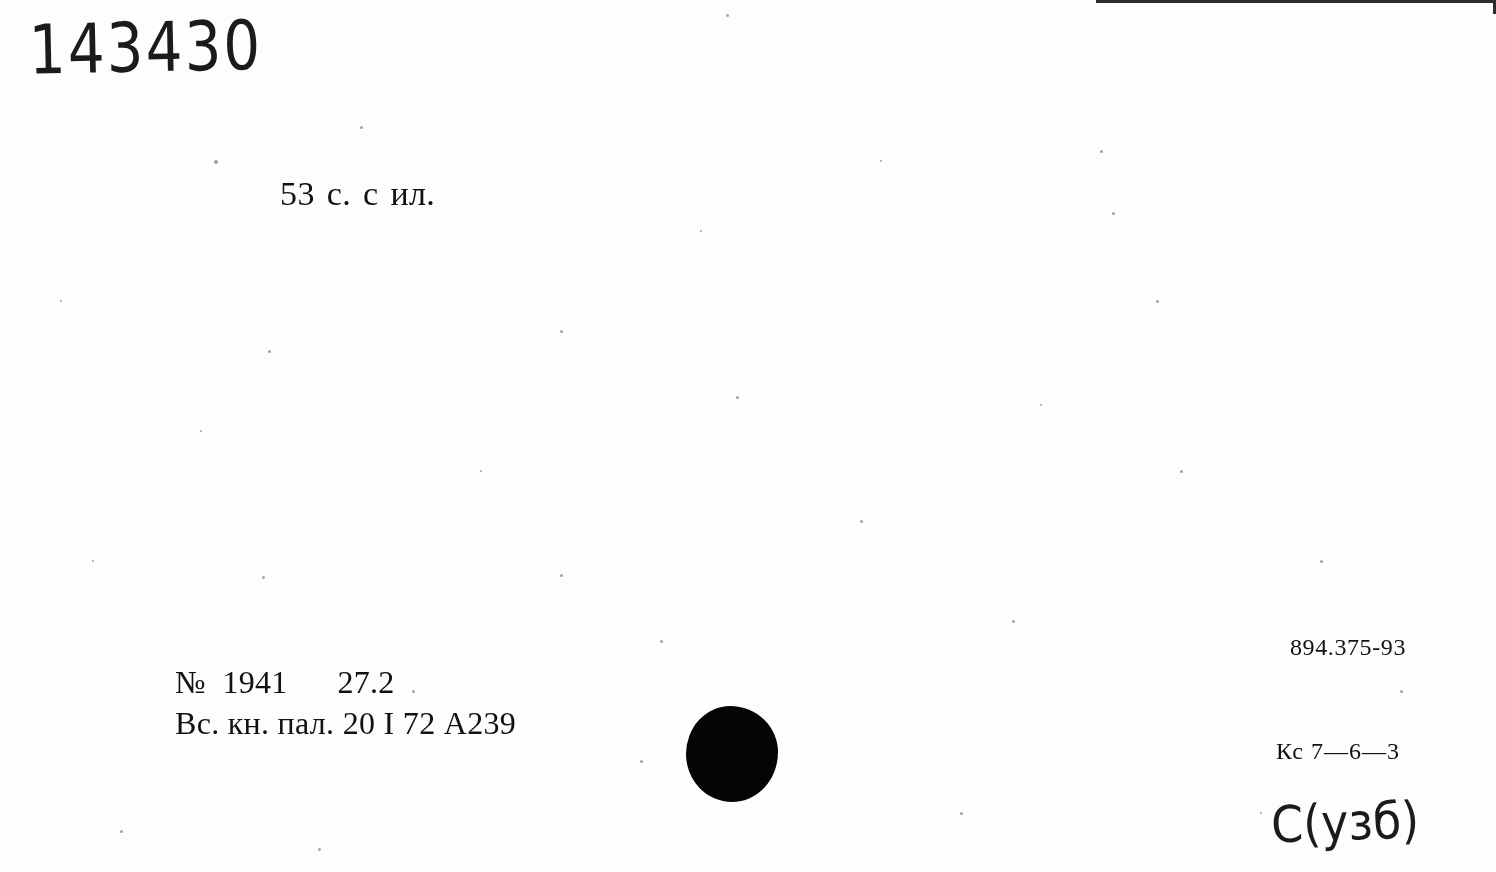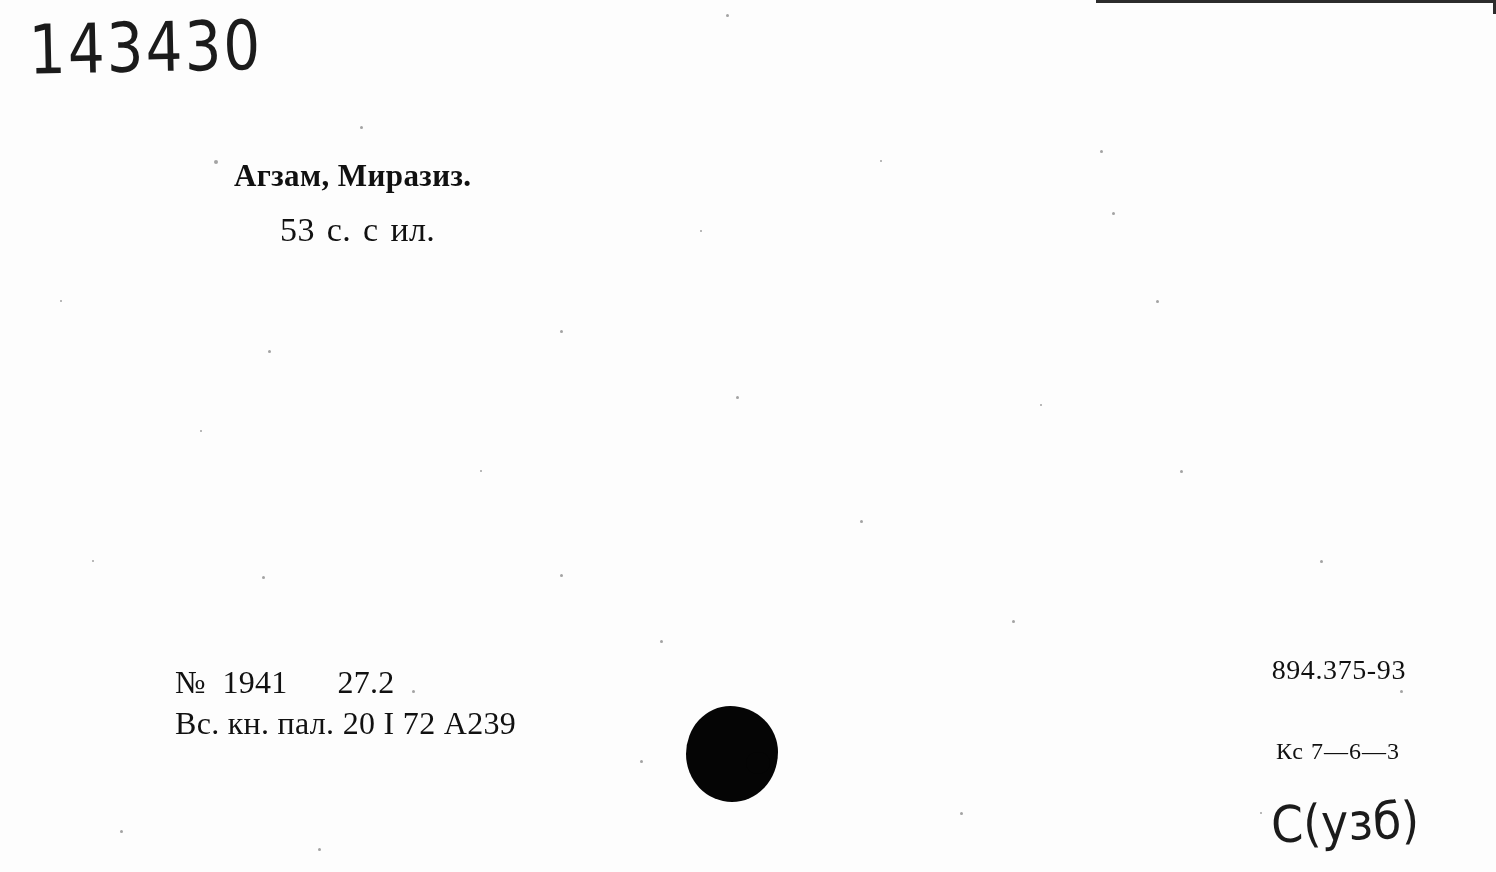--- a/index.html
+++ b/index.html
@@ -76,22 +76,22 @@
     line-height: 1.28;
     letter-spacing: .3px;
   }
   #tracing .row { white-space: pre; }
   #tracing .indent { padding-left: 55px; }
 
   
   #udk {
     position: absolute;
     right: 90px;
-    top: 654px;
-    font-size: 28px;
+    top: 634px;
+    font-size: 24px;
     letter-spacing: .6px;
     margin-left: 48px;
   }
   #shelf {
     position: absolute;
     right: 96px;
     top: 738px;
     font-size: 24px;
     letter-spacing: 1px;
   }
@@ -149,21 +149,20 @@
 <body>
 
 <div id="card">
 
   <div id="edge-top"></div>
   <div id="edge-right"></div>
 
   <div id="handwritten-number">143430</div>
 
   <div id="record">
-    <div id="author-line">Агзам, Миразиз.</div>
     <div id="collation">
       <div>53  с.  с ил.</div>
     </div>
   </div>
 
   <div id="tracing">
     <div class="row indent">№  1941      27.2</div>
     <div class="row indent">Вс. кн. пал. 20 I 72 А239</div>
   </div>
 

